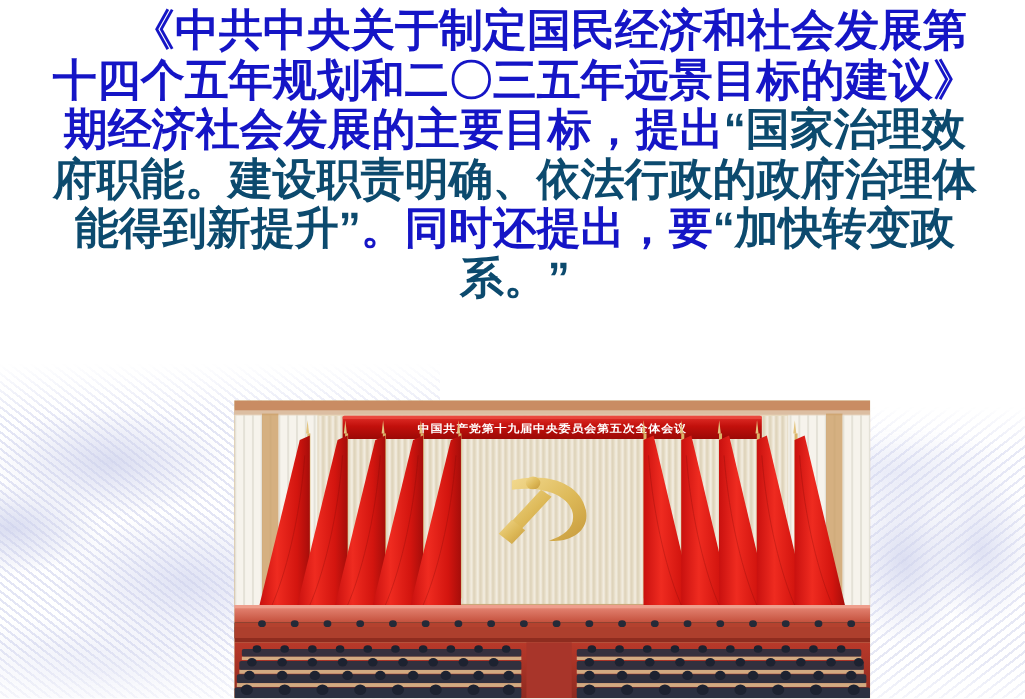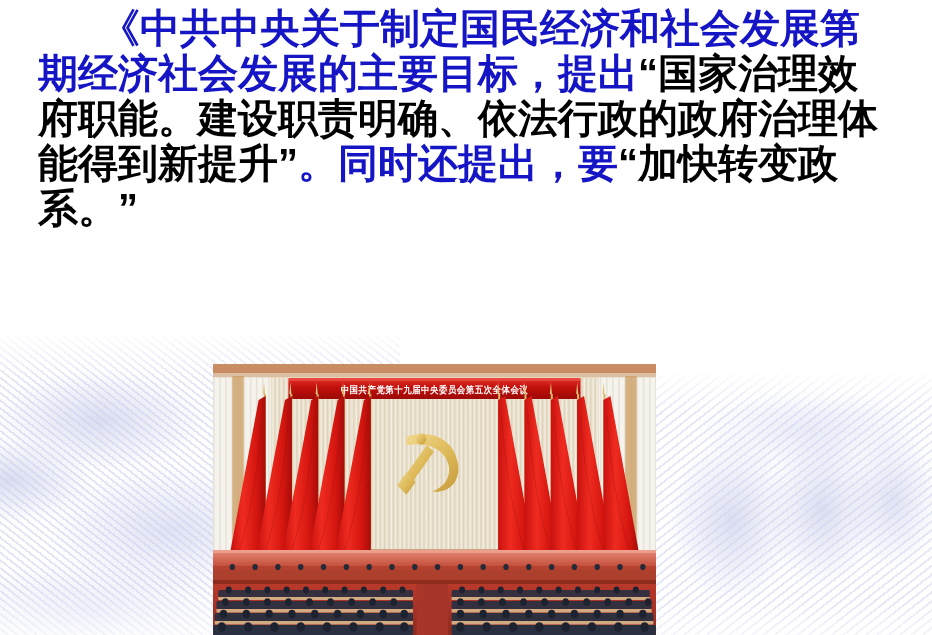--- a/index.html
+++ b/index.html
@@ -14,20 +14,21 @@
     font-family: "Liberation Serif", "DejaVu Serif", serif;
     position: relative;
   }
 
   
   #slide {
     position: absolute;
     inset: 0;
     background: #ffffff;
     overflow: hidden;
+    text-align: center;
   }
   .wm {
     position: absolute;
     pointer-events: none;
   }
   .wm-left {
     left: -20px;
     top: 330px;
     width: 420px;
     height: 330px;
@@ -69,28 +70,28 @@
   .tline {
     font-family: "Liberation Sans", "DejaVu Sans", sans-serif;
     font-size: 40px;
     font-weight: 700;
     line-height: 45px;
     letter-spacing: 0px;
     white-space: nowrap;
   }
   .tline.indent { padding-left: 62px; }
   .blue { color: #1515c6; }
-  .red  { color: #000000; }
+  .red  { color: #0c4a6e; }
 
   
   #photo {
     position: absolute;
     left: 213px;
     top: 364px;
-    width: 443px;
+    width: 578px;
     height: 271px;
     z-index: 4;
     overflow: hidden;
     background: #caa77a;
   }
   #photo svg { display: block; width: 100%; height: 100%; }
 
   .banner-text {
     font-family: "Liberation Sans", "DejaVu Sans", sans-serif;
     font-size: 9.6px;
@@ -106,20 +107,23 @@
 
   <div class="wm wm-left"></div>
   <div class="wm wm-right"></div>
 
   <div id="text-block">
 
     <div class="tline indent">
       <span class="blue">《中共中央关于制定国民经济和社会发展第</span>
     </div>
 
+    <div class="tline">
+      <span class="blue">十四个五年规划和二〇三五年远景目标的建议》</span>
+    </div>
 
 
     <div class="tline">
       <span class="blue">期经济社会发展的主要目标，提出</span><span class="red">“国家治理效</span>
     </div>
 
     <div class="tline">
       <span class="red">府职能。建设职责明确、依法行政的政府治理体</span>
     </div>
 

